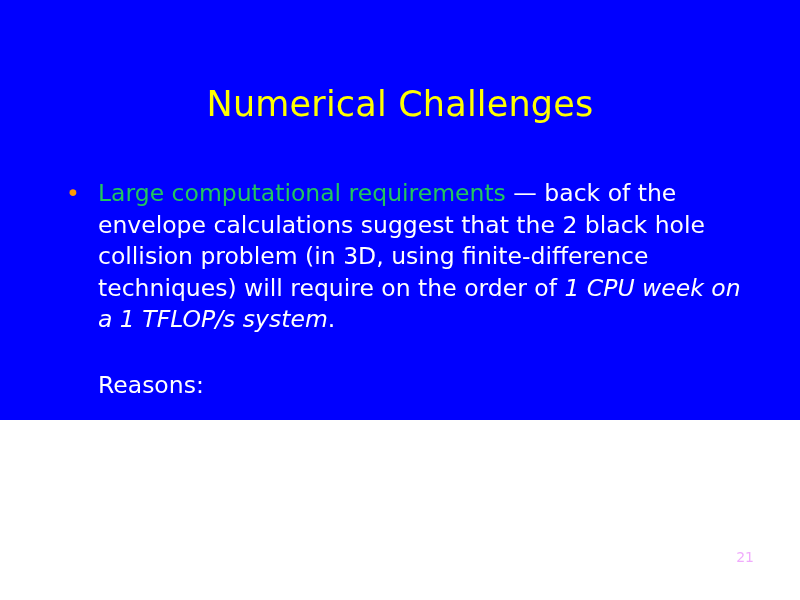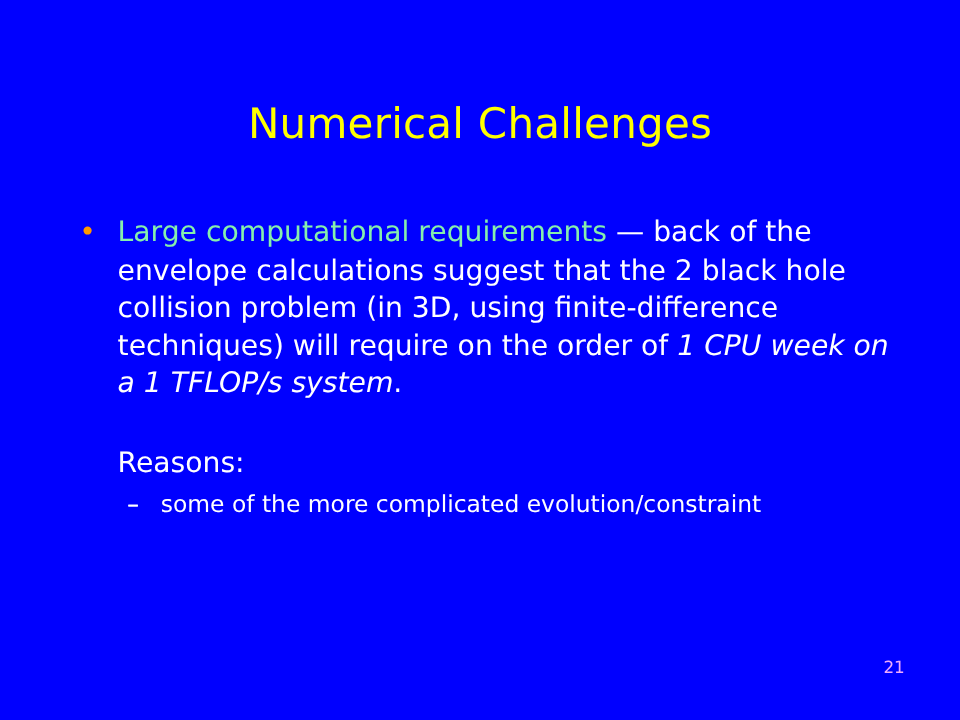--- a/index.html
+++ b/index.html
@@ -8,21 +8,21 @@
   }
   body {
     width: 800px;
     height: 600px;
     overflow: hidden;
     font-family: "DejaVu Sans", sans-serif;
   }
   #slide {
     position: relative;
     width: 800px;
-    height: 600px;
+    height: 420px;
     background: #0000FF;
     box-sizing: border-box;
   }
   #slide-title {
     position: absolute;
     top: 82px;
     left: 0;
     width: 800px;
     text-align: center;
     color: #FFFF00;
@@ -47,21 +47,21 @@
   }
   .bullet-mark {
     position: absolute;
     left: 4px;
     top: 0;
     color: #FF9900;
     font-size: 23.5px;
     line-height: 31.5px;
   }
   .hl {
-    color: #86efac;
+    color: #22c55e;
   }
   .ital {
     font-style: italic;
   }
   #reasons-block {
     position: absolute;
     top: 370px;
     left: 98px;
     width: 680px;
   }
@@ -119,20 +119,19 @@
   <div id="reasons-block">
 
     <div id="reasons-heading">Reasons:</div>
 
     <div class="sub-row">
       <span class="sub-mark">–</span>
     </div>
 
     <div class="sub-row">
       <span class="sub-mark">–</span>
-      <span>some of the more complicated evolution/constraint</span>
     </div>
 
   </div>
 
   <div id="page-number">21</div>
 
 </div>
 
 </body></html>

